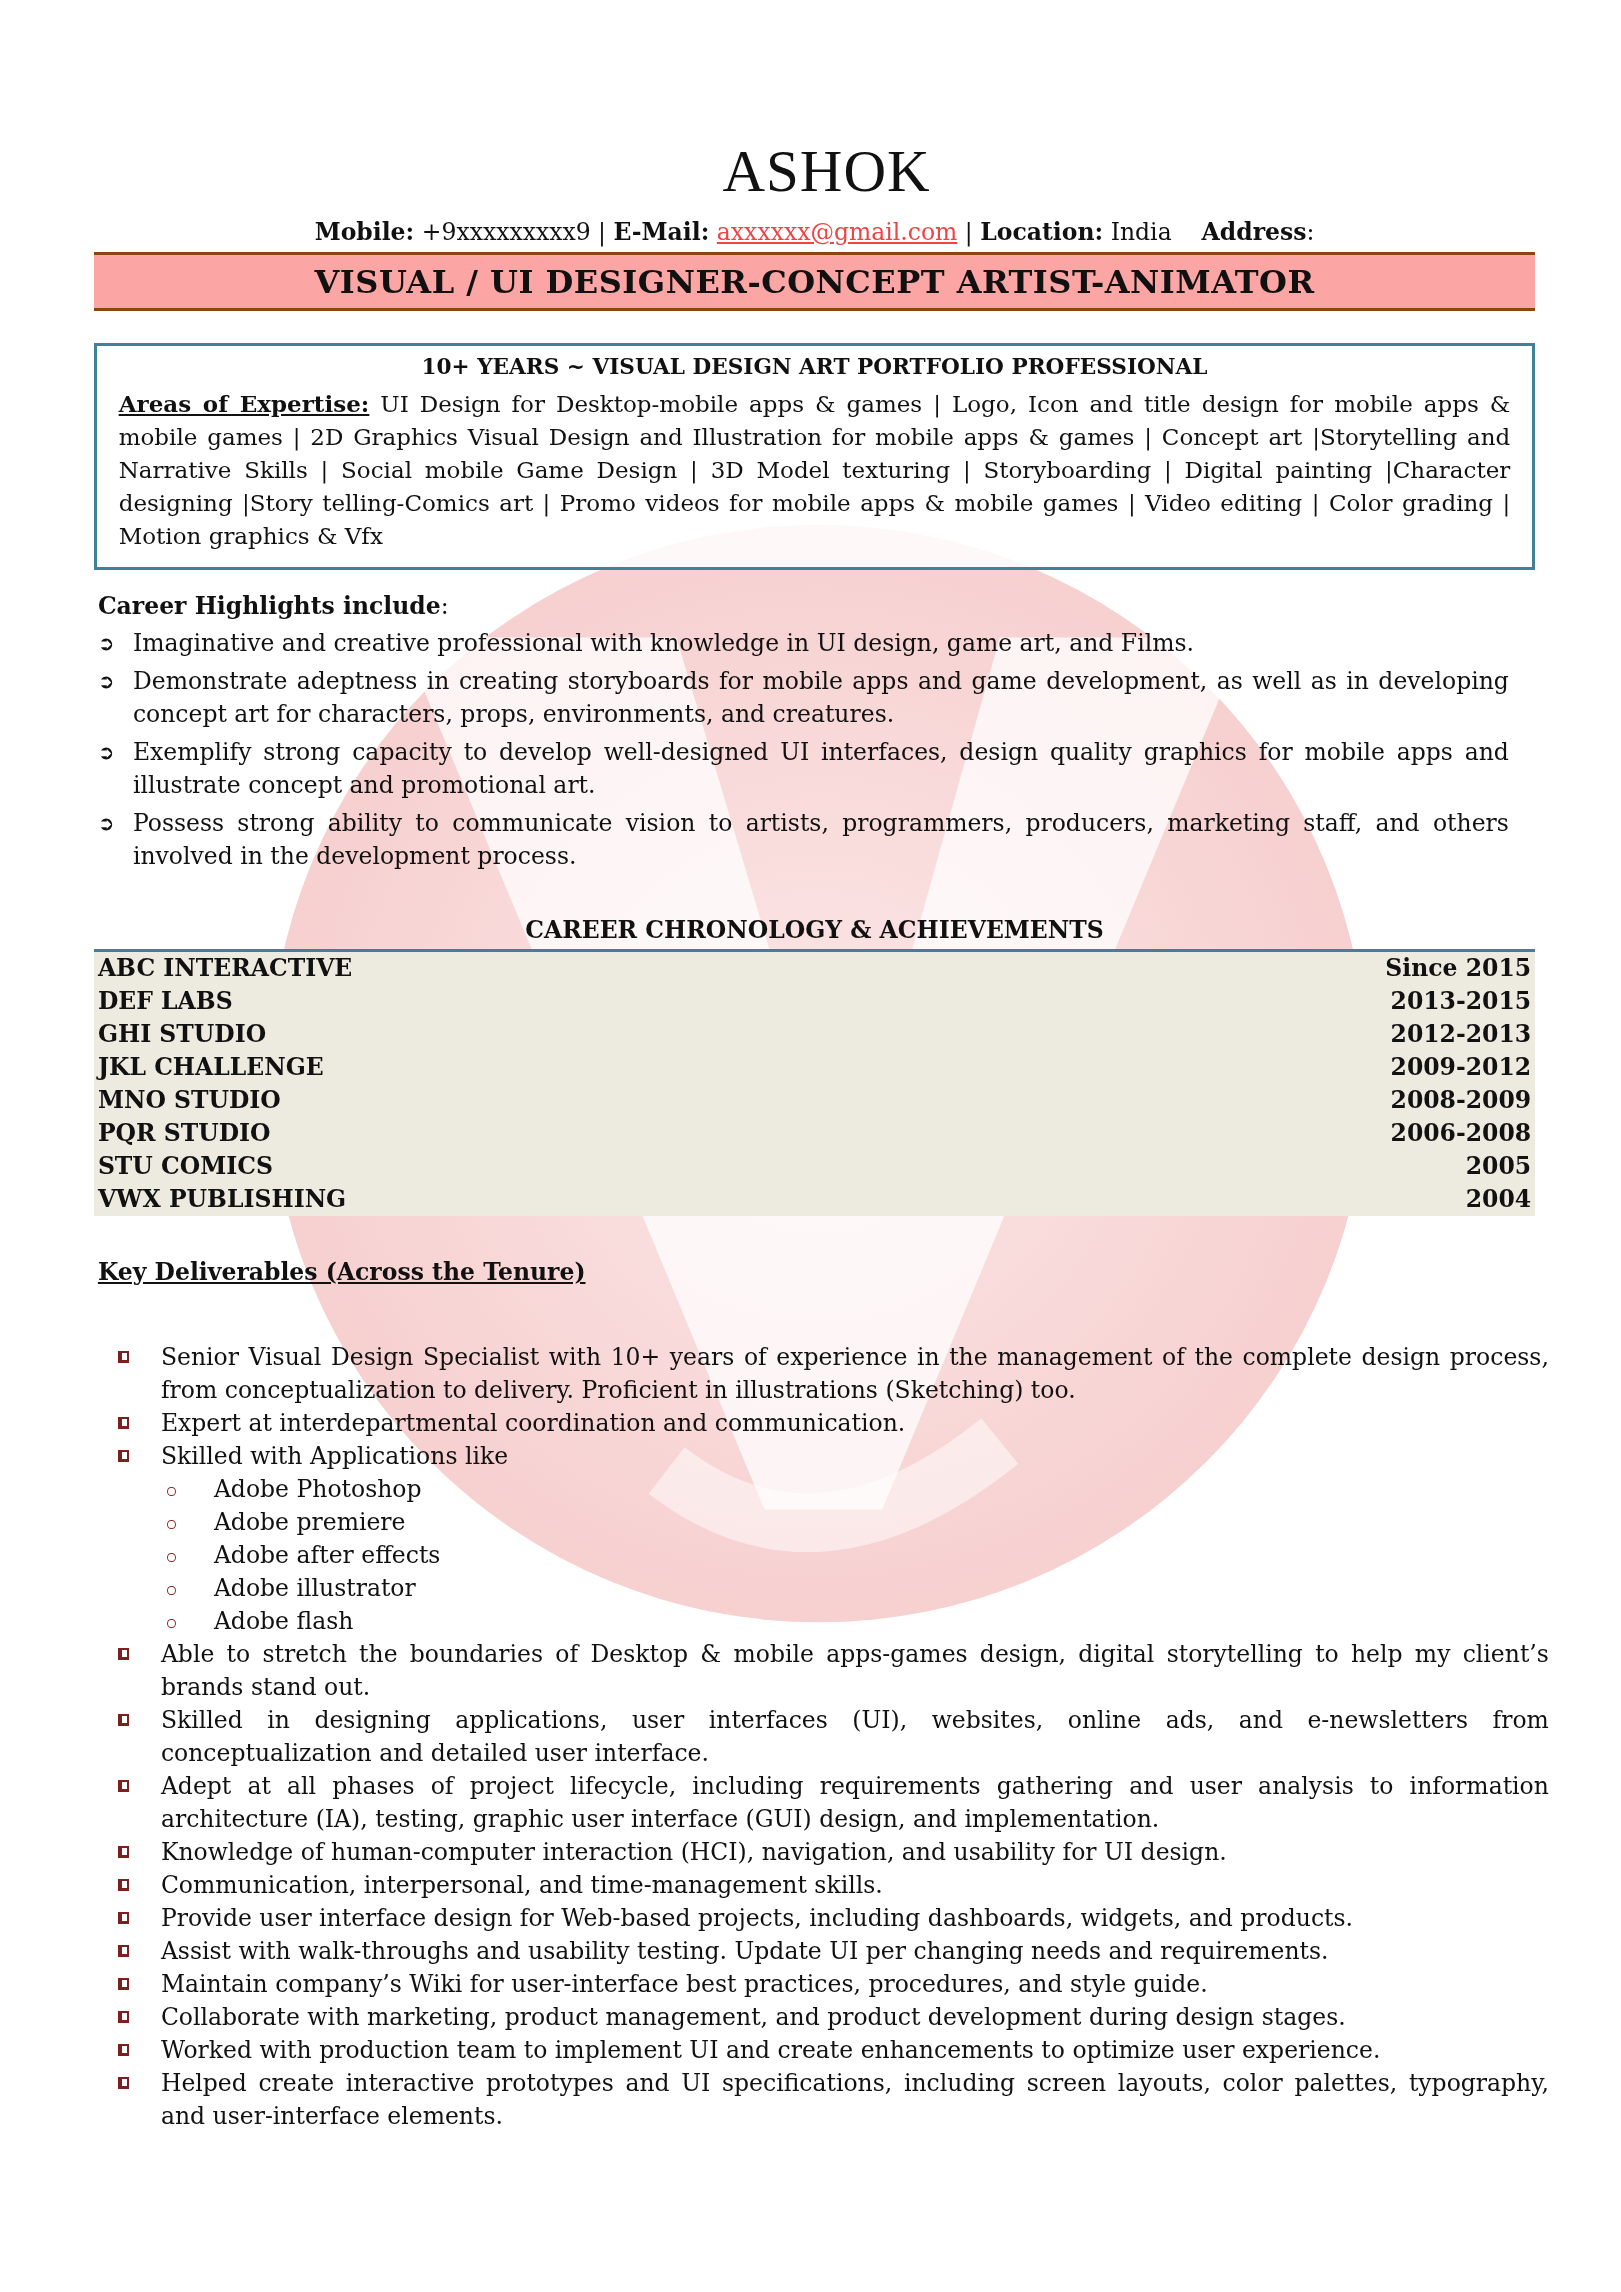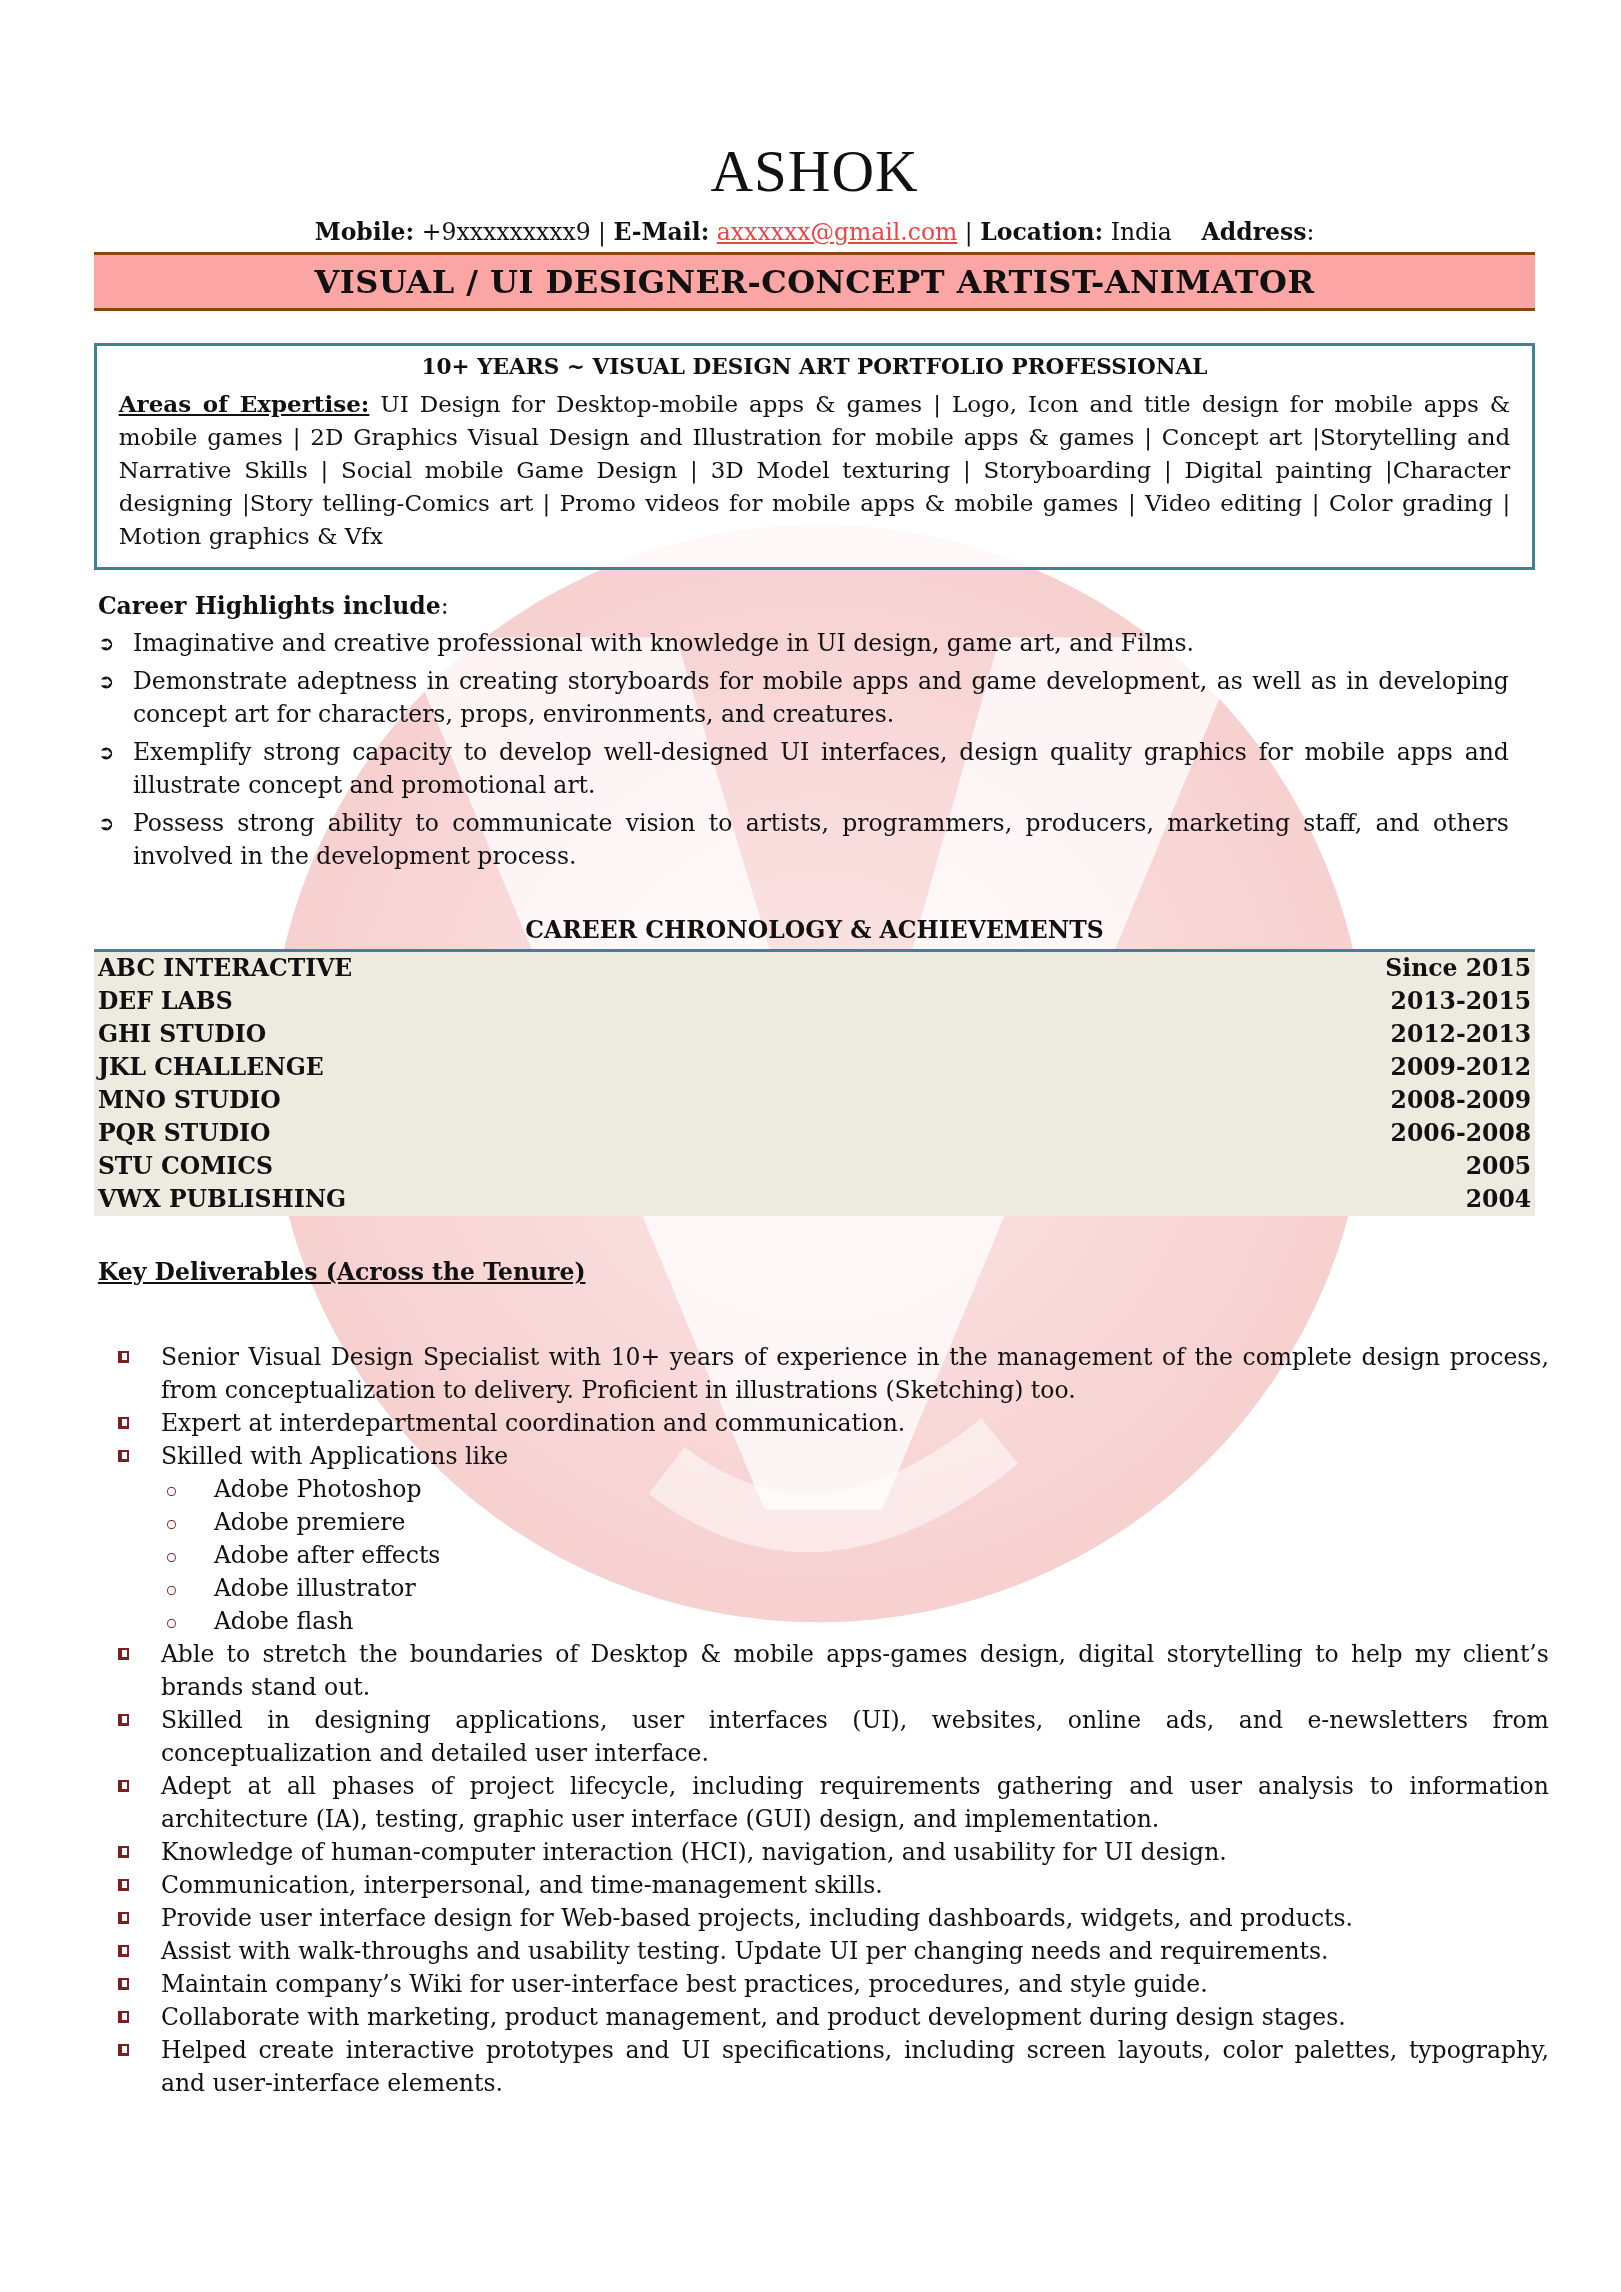--- a/index.html
+++ b/index.html
@@ -5,21 +5,21 @@
   html, body { margin: 0; padding: 0; background: #ffffff; }
   body { width: 1621px; height: 2293px; position: relative; overflow: hidden;
          font-family: "DejaVu Serif", "Liberation Serif", serif; color: #111; }
   .page { position: absolute; left: 0; top: 0; width: 1621px; height: 2293px; }
 
   
   .watermark { position: absolute; left: 255px; top: 510px; width: 1127px; height: 1127px; z-index: 0; pointer-events: none; }
 
   .content { position: absolute; left: 94px; top: 0; width: 1441px; z-index: 1; }
 
-  .name { position: absolute; top: 137px; left: 0; width: 100%; text-align: center;
+  .name { position: absolute; top: 137px; left: 12px; width: 100%; text-align: center;
           font-size: 59px; font-weight: 400; letter-spacing: 1px; font-family: "Liberation Serif", serif; }
   .contact { position: absolute; top: 218px; left: 0; width: 100%; text-align: center; font-size: 23.5px; }
   .contact b { font-weight: 700; }
   .contact a { color: #ef4444; text-decoration: underline; }
 
   .title-band { position: absolute; top: 252px; left: 0; width: 1441px; height: 59px;
                 background: #fca5a5; border-top: 3.9px solid #8b4513; border-bottom: 3.9px solid #8b4513;
                 display: flex; align-items: center; justify-content: center; box-sizing: border-box; }
   .title-band span { font-size: 32px; font-weight: 700; letter-spacing: 0.5px; }
 
@@ -152,19 +152,19 @@
       </li>
       <li><span class="box"></span><span>Able to stretch the boundaries of Desktop &amp; mobile apps-games design, digital storytelling to help my client’s brands stand out.</span></li>
       <li><span class="box"></span><span>Skilled in designing applications, user interfaces (UI), websites, online ads, and e-newsletters from conceptualization and detailed user interface.</span></li>
       <li><span class="box"></span><span>Adept at all phases of project lifecycle, including requirements gathering and user analysis to information architecture (IA), testing, graphic user interface (GUI) design, and implementation.</span></li>
       <li><span class="box"></span><span>Knowledge of human-computer interaction (HCI), navigation, and usability for UI design.</span></li>
       <li><span class="box"></span><span>Communication, interpersonal, and time-management skills.</span></li>
       <li><span class="box"></span><span>Provide user interface design for Web-based projects, including dashboards, widgets, and products.</span></li>
       <li><span class="box"></span><span>Assist with walk-throughs and usability testing. Update UI per changing needs and requirements.</span></li>
       <li><span class="box"></span><span>Maintain company’s Wiki for user-interface best practices, procedures, and style guide.</span></li>
       <li><span class="box"></span><span>Collaborate with marketing, product management, and product development during design stages.</span></li>
-      <li><span class="box"></span></li>
+      <li><span class="box"></span><span>Worked with production team to implement UI and create enhancements to optimize user experience.</span></li>
       <li><span class="box"></span><span>Helped create interactive prototypes and UI specifications, including screen layouts, color palettes, typography, and user-interface elements.</span></li>
     </ul>
 
   </div>
 </div>
 
 
 </body></html>

